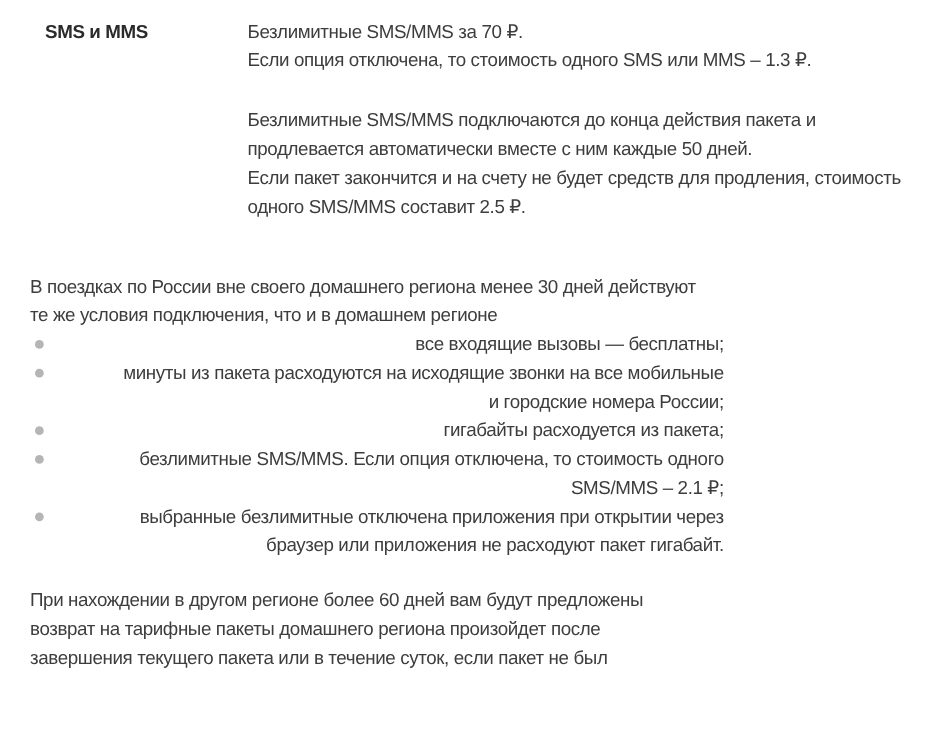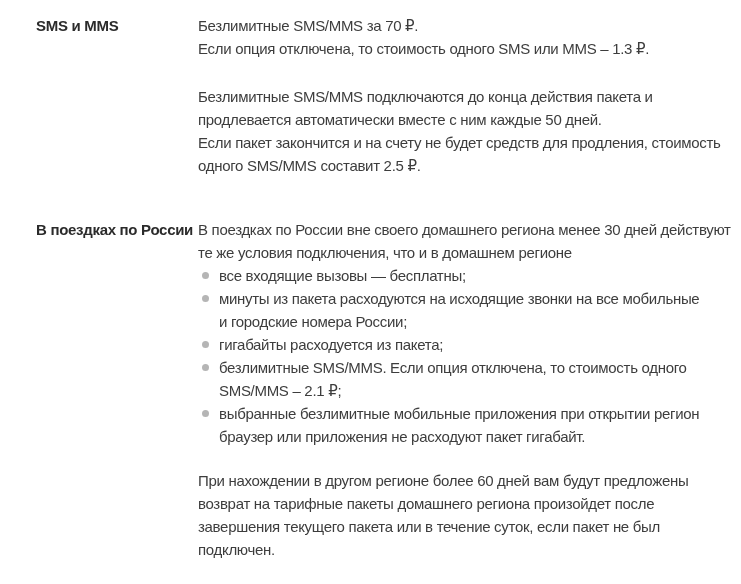--- a/index.html
+++ b/index.html
@@ -33,21 +33,21 @@
     width: 174px;
     padding-left: 12px;
     font-weight: bold;
     color: #2b2b2b;
   }
   .content-col {
     flex: none;
     width: 555px;
   }
   .para + .para { margin-top: 25px; }
-  .bullets { margin-top: 0; }
+  .bullets { margin-top: 0; text-align: right; }
   .bullets + .para { margin-top: 21px; }
   .line { white-space: nowrap; }
   .bullet-item { display: flex; align-items: flex-start; }
   .bullet-dot {
     flex: none;
     width: 7px;
     height: 7px;
     border-radius: 50%;
     background: #b5b5b5;
     margin: 8px 10px 0 4px;
@@ -69,21 +69,20 @@
       <div class="para">
         <div class="line">Безлимитные SMS/MMS подключаются до конца действия пакета и</div>
         <div class="line">продлевается автоматически вместе с ним каждые 50 дней.</div>
         <div class="line">Если пакет закончится и на счету не будет средств для продления, стоимость</div>
         <div class="line">одного SMS/MMS составит 2.5 ₽.</div>
       </div>
     </div>
   </div>
 
   <div class="section travel">
-    <div class="label-col">В поездках по России</div>
     <div class="content-col">
       <div class="para">
         <div class="line">В поездках по России вне своего домашнего региона менее 30 дней действуют</div>
         <div class="line">те же условия подключения, что и в домашнем регионе</div>
       </div>
 
       <div class="bullets">
         <div class="bullet-item">
           <span class="bullet-dot"></span>
           <div class="bullet-lines">
@@ -106,28 +105,27 @@
         <div class="bullet-item">
           <span class="bullet-dot"></span>
           <div class="bullet-lines">
             <div class="line">безлимитные SMS/MMS. Если опция отключена, то стоимость одного</div>
             <div class="line">SMS/MMS – 2.1 ₽;</div>
           </div>
         </div>
         <div class="bullet-item">
           <span class="bullet-dot"></span>
           <div class="bullet-lines">
-            <div class="line">выбранные безлимитные мобильные приложения при открытии регион</div>
+            <div class="line">выбранные безлимитные отключена приложения при открытии через</div>
             <div class="line">браузер или приложения не расходуют пакет гигабайт.</div>
           </div>
         </div>
       </div>
 
       <div class="para">
         <div class="line">При нахождении в другом регионе более 60 дней вам будут предложены</div>
         <div class="line">возврат на тарифные пакеты домашнего региона произойдет после</div>
         <div class="line">завершения текущего пакета или в течение суток, если пакет не был</div>
-        <div class="line">подключен.</div>
       </div>
     </div>
   </div>
 
 </div>
 
 </body></html>

